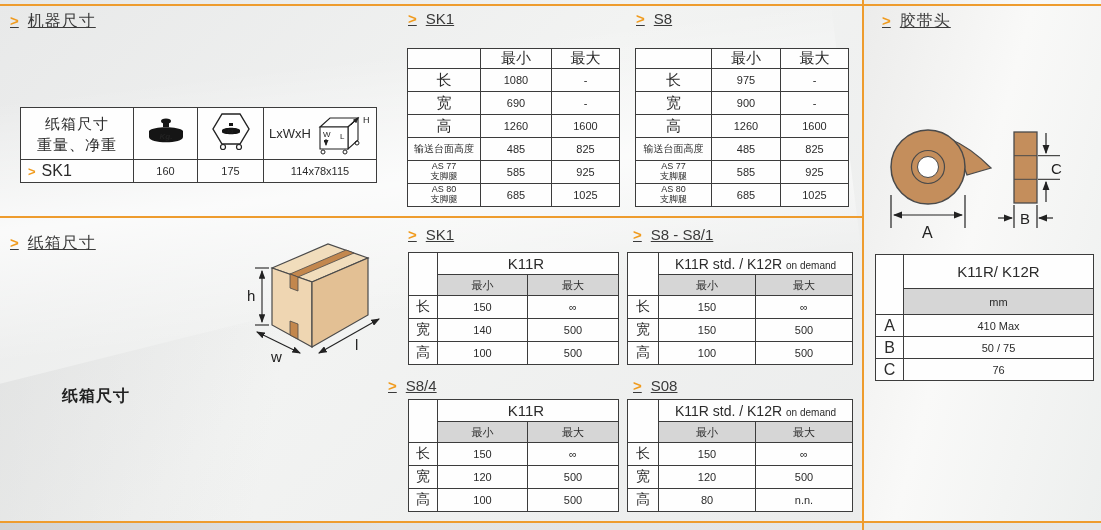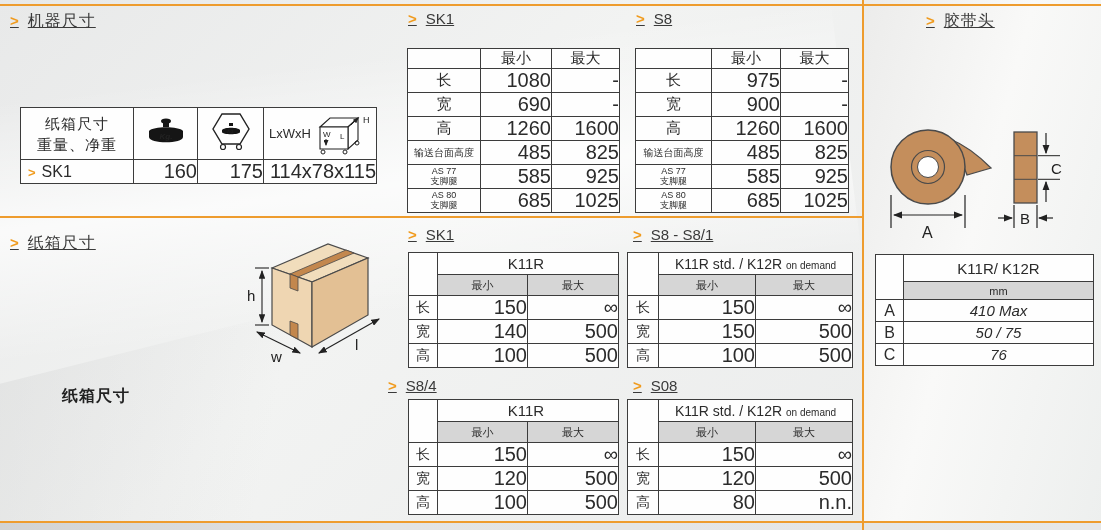--- a/index.html
+++ b/index.html
@@ -23,22 +23,22 @@
   .hdr .chev{color:#F09B1E;font-weight:bold;font-size:15px;margin-right:9px;letter-spacing:0;}
   .hdr.latin{font-size:15px;letter-spacing:0;}
   
   .tbl-wrap{position:absolute;z-index:4;}
   table{border-collapse:collapse;table-layout:fixed;background:#fefefe;}
   td{border:1px solid #3c3c3c;text-align:center;vertical-align:middle;padding:0;overflow:hidden;}
   td.mh{font-size:15px;}
   td.lbl{font-size:15px;}
   td.lbl-sm{font-size:10px;letter-spacing:0;}
   td.lbl-xs{font-size:9px;line-height:1.1;}
-  td.val{font-size:20px;text-align:right;}
-  td.val2{font-size:15px;font-style:italic;}
+  td.val{font-size:11px;}
+  td.val2{font-size:11px;}
   td.sub{font-size:11px;background:#d6d6d6;}
   td.model{font-size:15px;}
   td.model .note{font-size:10px;margin-left:4px;}
   td.lbl2{font-size:14px;}
   td.abc{font-size:16px;}
   .pk-hd{font-size:15px;line-height:1.4;letter-spacing:1px;}
   .name-cell{text-align:left;font-size:16px;padding-left:7px;}
   .name-cell .chev2{color:#F09B1E;font-weight:bold;font-size:13px;margin-right:6px;}
   .dims-cell{display:flex;align-items:center;justify-content:center;gap:4px;}
   .dims-lab{font-size:13px;}
@@ -63,21 +63,21 @@
 
   <div class="hdr" style="left:10px;top:11px;">
     <span class="chev">&gt;</span><span>机器尺寸</span>
   </div>
   <div class="hdr latin" style="left:408px;top:10px;">
     <span class="chev">&gt;</span><span>SK1</span>
   </div>
   <div class="hdr latin" style="left:636px;top:10px;">
     <span class="chev">&gt;</span><span>S8</span>
   </div>
-  <div class="hdr" style="left:882px;top:11px;margin-left:44px;">
+  <div class="hdr" style="left:882px;top:11px;">
     <span class="chev">&gt;</span><span>胶带头</span>
   </div>
   <div class="hdr" style="left:10px;top:233px;">
     <span class="chev">&gt;</span><span>纸箱尺寸</span>
   </div>
   <div class="hdr latin" style="left:408px;top:226px;">
     <span class="chev">&gt;</span><span>SK1</span>
   </div>
   <div class="hdr latin" style="left:633px;top:226px;">
     <span class="chev">&gt;</span><span>S8 - S8/1</span>
@@ -290,25 +290,25 @@
     <text x="155" y="109" font-size="15" text-anchor="middle">B</text>
   </svg>
 
   <div class="tbl-wrap" style="left:875px;top:254px;">
     <table>
       <colgroup>
           <col style="width:28px">
           <col style="width:190px">
         </colgroup>
       <tbody>
-          <tr style="height:27px">
+          <tr style="height:34px">
         <td rowspan="2"></td>
         <td class="model">K11R/ K12R</td>
       </tr>
-      <tr style="height:18px">
+      <tr style="height:26px">
             <td class="sub">mm</td>
           </tr>
       <tr style="height:22px">
             <td class="abc">A</td>
             <td class="val2">410 Max</td>
           </tr>
       <tr style="height:22px">
             <td class="abc">B</td>
             <td class="val2">50 / 75</td>
           </tr>

